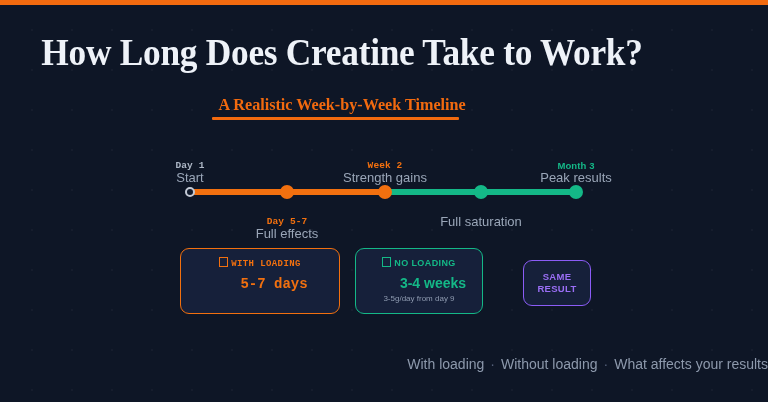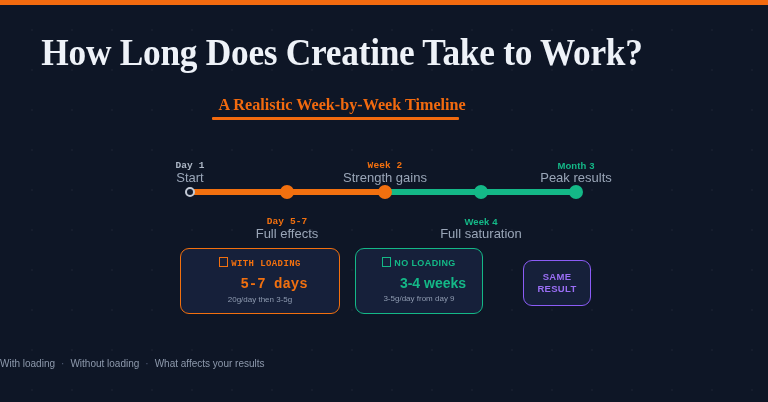--- a/index.html
+++ b/index.html
@@ -212,22 +212,22 @@
     color: #9a6ef5;
     letter-spacing: 0.3px;
   }
 
   
   .footer {
     position: absolute;
     left: 0;
     top: 357px;
     width: 768px;
-    text-align: left;
-    font-size: 10px;
+    text-align: right;
+    font-size: 14px;
     line-height: 14px;
     color: #8d99ac;
   }
   .footer a {
     color: #8d99ac;
     text-decoration: none;
   }
   .footer .sep {
     color: #55607a;
     padding: 0 6px;
@@ -272,42 +272,40 @@
     <div class="dot orange"></div>
     <div class="node-label above">
       <div class="node-title c-orange">Week 2</div>
       <div class="node-sub">Strength gains</div>
     </div>
   </div>
 
   <div class="node" style="left:295px">
     <div class="dot green"></div>
     <div class="node-label below">
-      <div class="node-title c-green">Week 4</div>
       <div class="node-sub">Full saturation</div>
     </div>
   </div>
 
   <div class="node" style="left:390px">
     <div class="dot green"></div>
     <div class="node-label above">
       <div class="node-title c-green">Month 3</div>
       <div class="node-sub">Peak results</div>
     </div>
   </div>
 </div>
 
 <div class="cards">
 
   <div class="card loading">
     <div class="card-head c-orange">
       <span class="glyph"></span><span>WITH LOADING</span>
     </div>
     <div class="card-value c-orange">5-7 days</div>
-    <div class="card-note">20g/day then 3-5g</div>
   </div>
 
   <div class="card noloading">
     <div class="card-head c-green">
       <span class="glyph"></span><span>NO LOADING</span>
     </div>
     <div class="card-value c-green">3-4 weeks</div>
     <div class="card-note">3-5g/day from day 9</div>
   </div>
 

